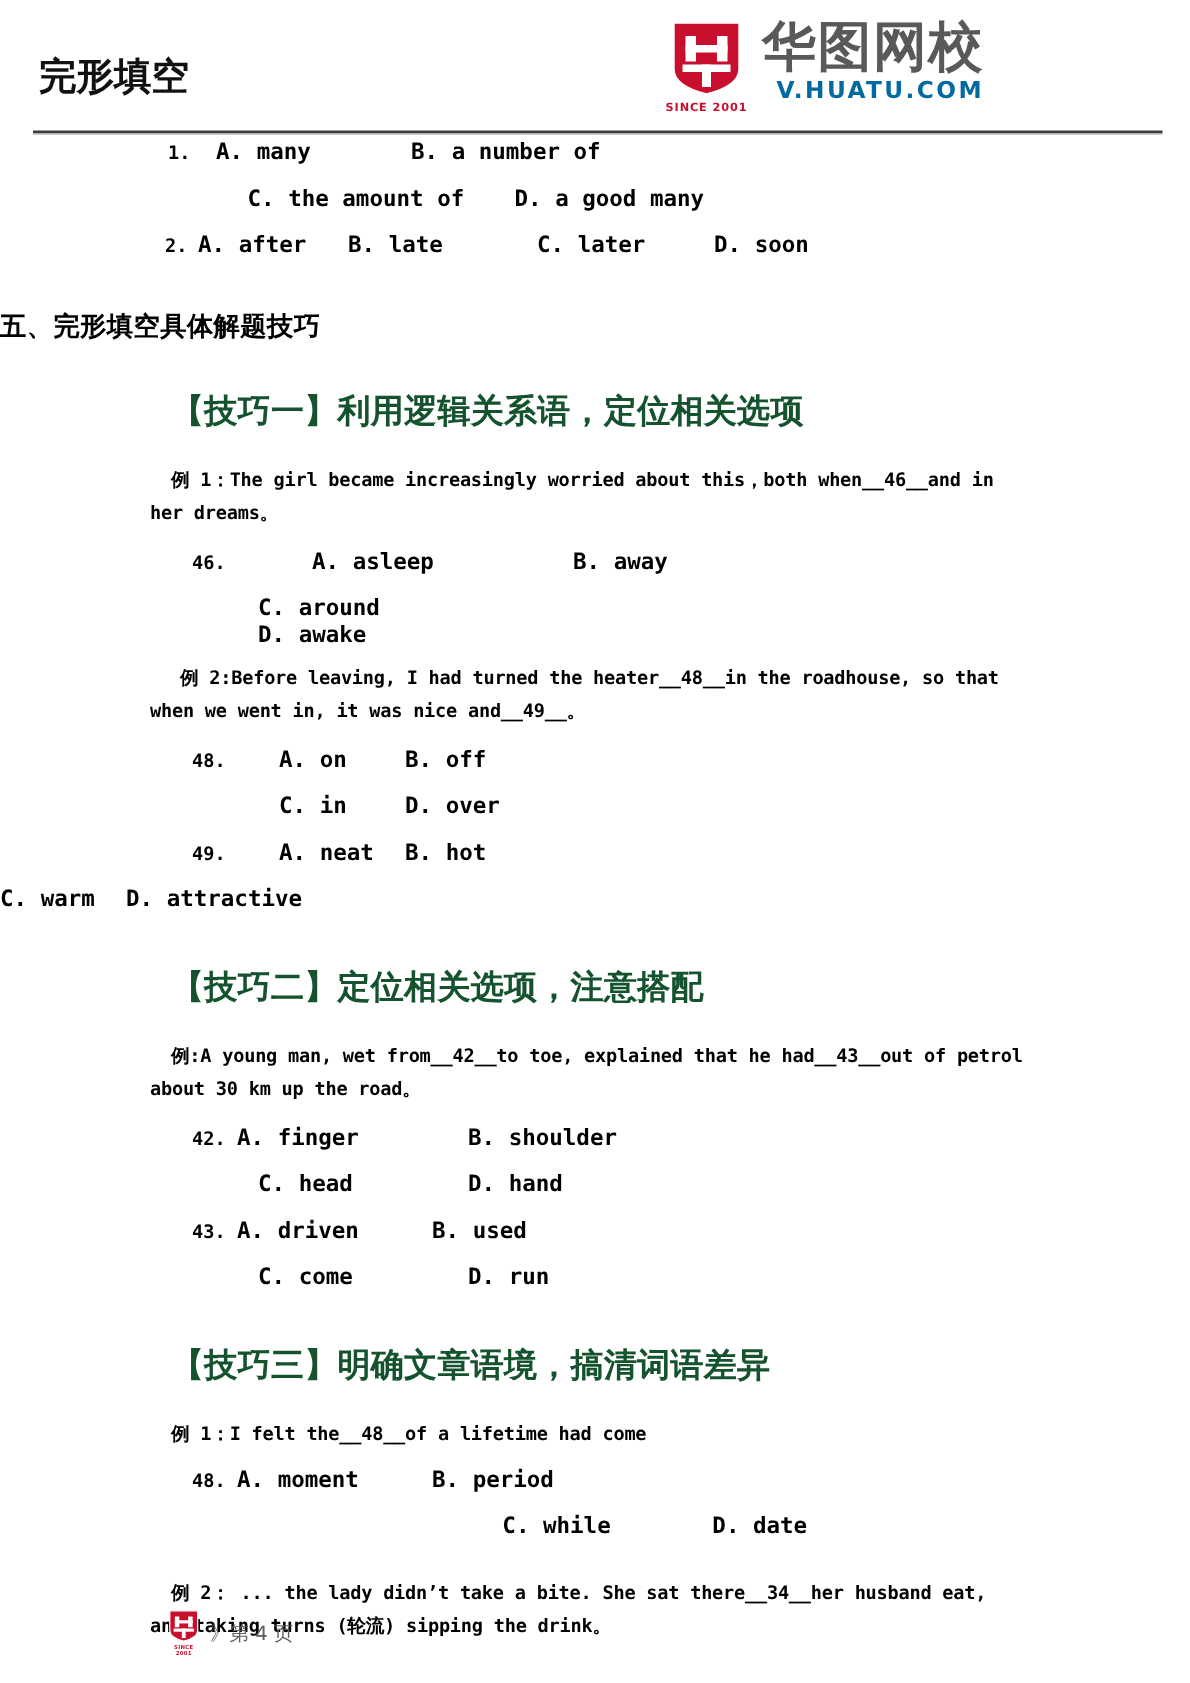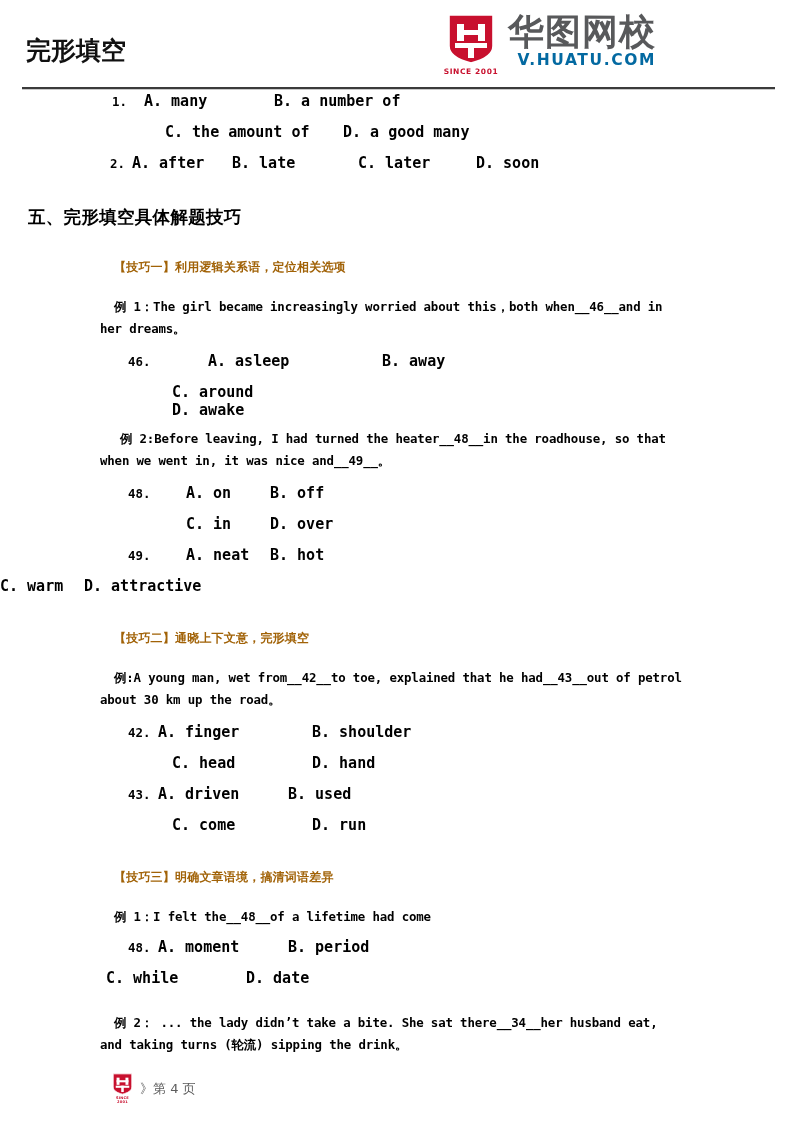--- a/index.html
+++ b/index.html
@@ -134,23 +134,23 @@
   
   .sec-heading {
     font-family: "DejaVu Sans", "Liberation Sans", sans-serif;
     font-size: 17.5px;
     font-weight: bold;
     color: #000;
     letter-spacing: 0.3px;
   }
   .tip-heading {
     font-family: "DejaVu Sans", "Liberation Sans", sans-serif;
-    font-size: 12px;
-    font-weight: bold;
-    color: #a16207;
+    font-size: 22px;
+    font-weight: bold;
+    color: #14532d;
     letter-spacing: 0.2px;
   }
 
   
   .page-footer {
     position: absolute;
     left: 0;
     bottom: 18px;
     width: 793px;
     height: 30px;
@@ -227,21 +227,21 @@
   </div>
 
   <div class="q-row" style="padding-left:110px;">
     <span class="q-num" style="width:22px;">2.</span>
     <span class="q-opt" style="width:100px;">A. after</span>
     <span class="q-opt" style="width:126px;">B. late</span>
     <span class="q-opt" style="width:118px;">C. later</span>
     <span class="q-opt">D. soon</span>
   </div>
 
-  <div class="sec-heading" style="margin-top:20px;margin-left:28px;">五、完形填空具体解题技巧</div>
+  <div class="sec-heading" style="margin-top:20px;">五、完形填空具体解题技巧</div>
 
   <div class="tip-heading" style="padding-left:114px; margin-top:30px;">【技巧一】利用逻辑关系语，定位相关选项</div>
 
   <div class="example" style="padding-left:114px; margin-top:20px;">
     <div>例 1：The girl became increasingly worried about this，both when__46__and in</div>
     <div style="margin-left:-14px;">her dreams。</div>
   </div>
 
   <div class="q-row" style="padding-left:128px; margin-top:12px;gap:44px;">
     <span class="q-num" style="width:36px;">46.</span>
@@ -271,21 +271,21 @@
   <div class="q-row" style="padding-left:128px;">
     <span class="q-num" style="width:58px;">49.</span>
     <span class="q-opt" style="width:84px;">A. neat</span>
     <span class="q-opt">B. hot</span>
   </div>
   <div class="q-row" style="">
     <span class="q-opt" style="width:84px;">C. warm</span>
     <span class="q-opt">D. attractive</span>
   </div>
 
-  <div class="tip-heading" style="padding-left:114px; margin-top:22px;">【技巧二】通晓上下文意，完形填空</div>
+  <div class="tip-heading" style="padding-left:114px; margin-top:22px;">【技巧二】定位相关选项，注意搭配</div>
 
   <div class="example" style="padding-left:114px; margin-top:20px;">
     <div>例:A young man, wet from__42__to toe, explained that he had__43__out of petrol</div>
     <div style="margin-left:-14px;">about 30 km up the road。</div>
   </div>
 
   <div class="q-row" style="padding-left:128px; margin-top:12px;">
     <span class="q-num" style="width:30px;">42.</span>
     <span class="q-opt" style="width:154px;">A. finger</span>
     <span class="q-opt">B. shoulder</span>
@@ -309,21 +309,21 @@
 
   <div class="example" style="padding-left:114px; margin-top:20px;">
     <div>例 1：I felt the__48__of a lifetime had come</div>
   </div>
 
   <div class="q-row" style="padding-left:128px; margin-top:10px;">
     <span class="q-num" style="width:30px;">48.</span>
     <span class="q-opt" style="width:130px;">A. moment</span>
     <span class="q-opt">B. period</span>
   </div>
-  <div class="q-row" style="padding-left:106px;">
+  <div class="q-row" style="padding-left:80px;justify-content:center;">
     <span class="q-opt" style="width:140px;">C. while</span>
     <span class="q-opt">D. date</span>
   </div>
 
   <div class="example" style="padding-left:114px; margin-top:12px;">
     <div>例 2：  ... the lady didn’t take a bite. She sat there__34__her husband eat,</div>
     <div style="margin-left:-14px;">and taking turns (轮流) sipping the drink。</div>
   </div>
 
 </div>

